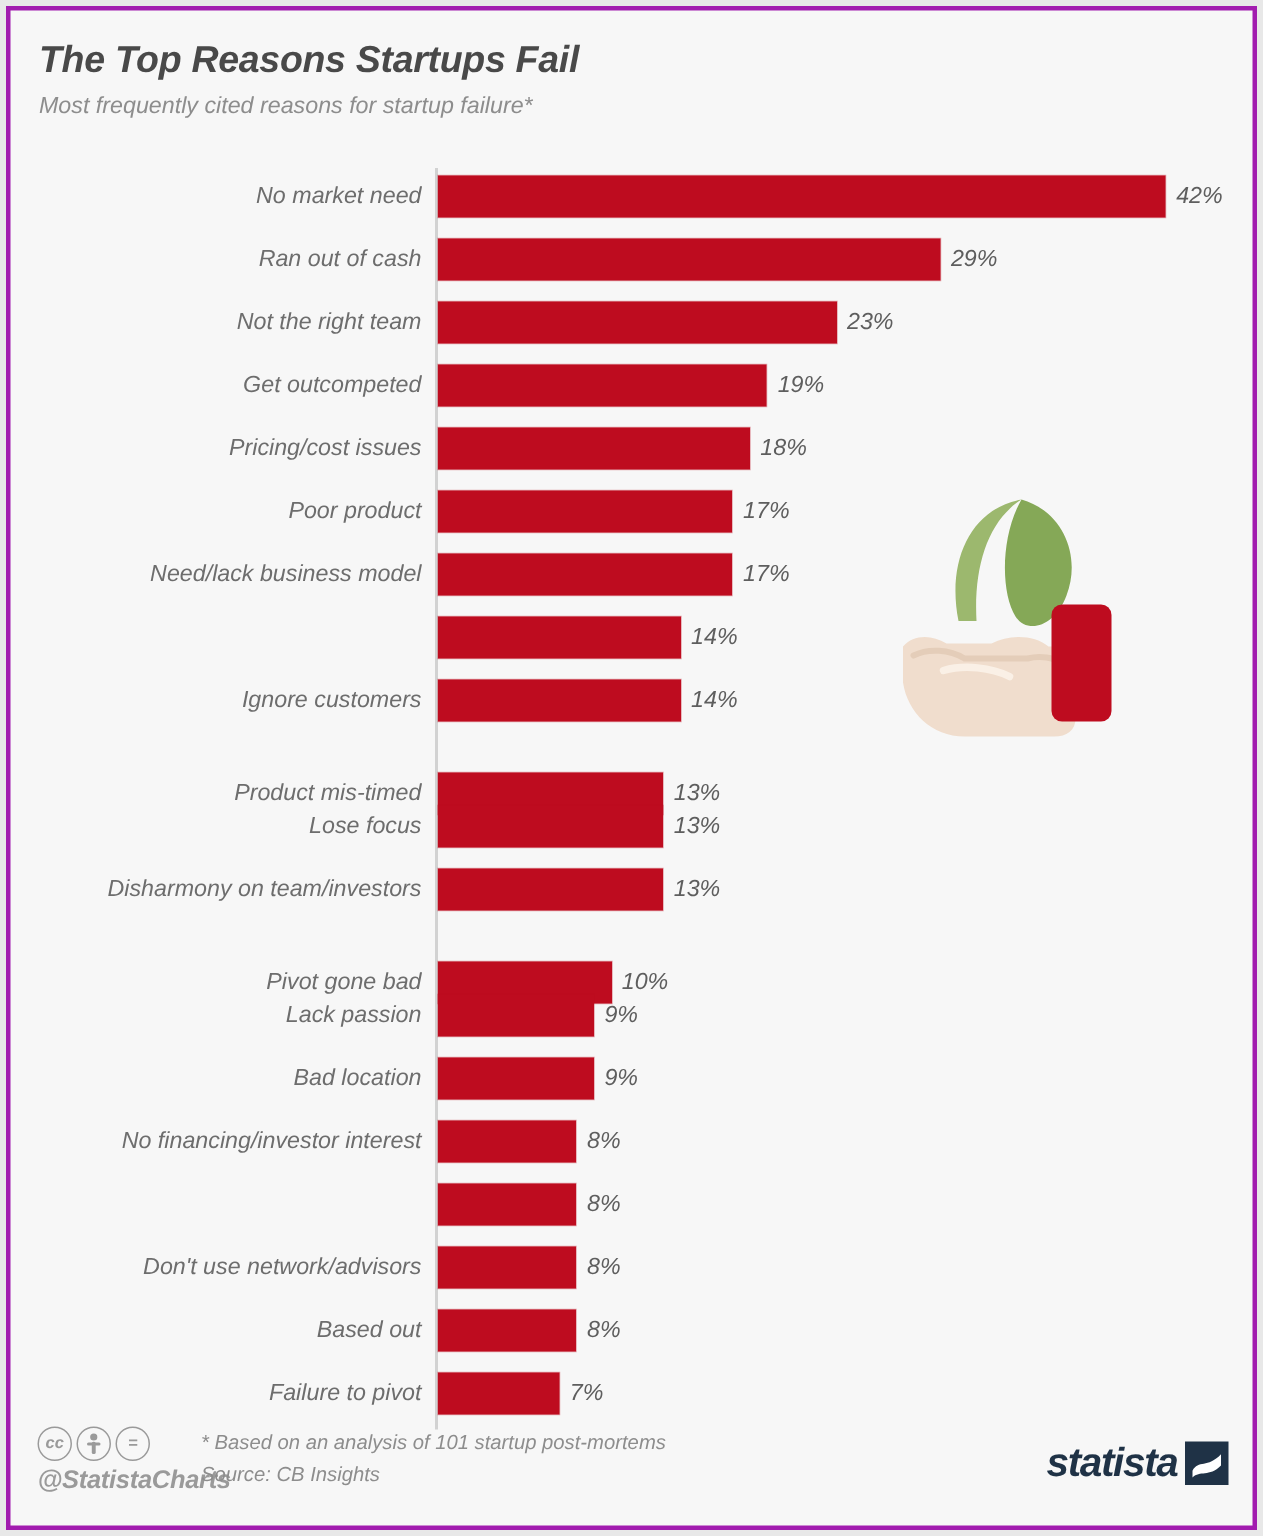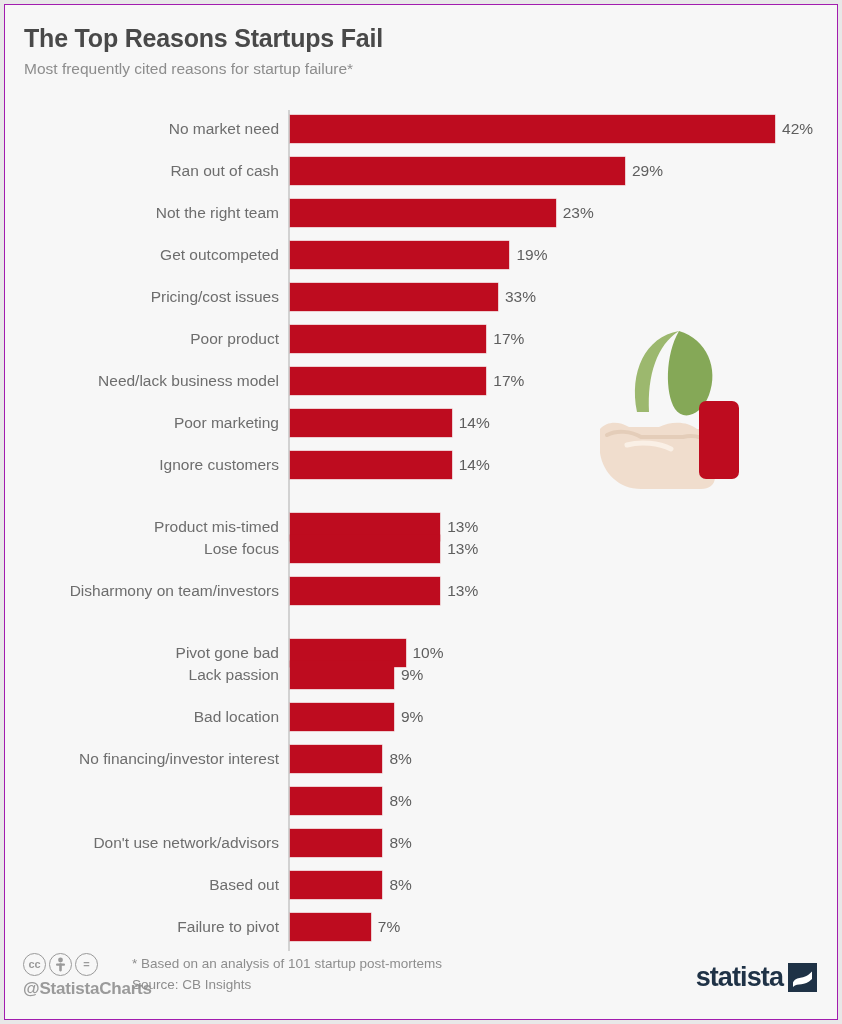--- a/index.html
+++ b/index.html
@@ -5,22 +5,23 @@
   * { box-sizing: border-box; margin: 0; padding: 0; }
   html, body {
     width: 842px; height: 1024px;
     background: #e8e8e8;
     font-family: "Liberation Sans", sans-serif;
   }
   #card {
     position: absolute; left: 4px; top: 4px;
     width: 834px; height: 1016px;
     background: #f7f7f7;
-    border: 1px solid #a21caf;
+    border: 3px solid #a21caf;
     overflow: hidden;
+    font-style: italic;
   }
 
   
   #header { position: absolute; left: 19px; top: 20px; width: 780px; }
   #chart-title {
     font-size: 25px; font-weight: bold; color: #494949;
     letter-spacing: -0.2px; line-height: 1.1;
   }
   #chart-subtitle {
     margin-top: 7px; font-size: 15.5px; color: #8d8d8d; font-weight: normal;
@@ -116,39 +117,38 @@
           <div class="row-label">Get outcompeted</div>
           <div class="bar-wrap">
             <div class="bar" style="width: 219.45px; background: rgb(190, 12, 31);"></div>
             <div class="bar-value">19%</div>
           </div>
         </div>
         <div class="row" style="top: 178px;">
           <div class="row-label">Pricing/cost issues</div>
           <div class="bar-wrap">
             <div class="bar" style="width: 207.9px; background: rgb(190, 12, 31);"></div>
-            <div class="bar-value">33%</div>
+            <div class="bar-value">18%</div>
           </div>
         </div>
         <div class="row" style="top: 220px;">
           <div class="row-label">Poor product</div>
           <div class="bar-wrap">
             <div class="bar" style="width: 196.35px; background: rgb(190, 12, 31);"></div>
             <div class="bar-value">17%</div>
           </div>
         </div>
         <div class="row" style="top: 262px;">
           <div class="row-label">Need/lack business model</div>
           <div class="bar-wrap">
             <div class="bar" style="width: 196.35px; background: rgb(190, 12, 31);"></div>
             <div class="bar-value">17%</div>
           </div>
         </div>
         <div class="row" style="top: 304px;">
-          <div class="row-label">Poor marketing</div>
           <div class="bar-wrap">
             <div class="bar" style="width: 161.7px; background: rgb(190, 12, 31);"></div>
             <div class="bar-value">14%</div>
           </div>
         </div>
         <div class="row" style="top: 346px;">
           <div class="row-label">Ignore customers</div>
           <div class="bar-wrap">
             <div class="bar" style="width: 161.7px; background: rgb(190, 12, 31);"></div>
             <div class="bar-value">14%</div>

